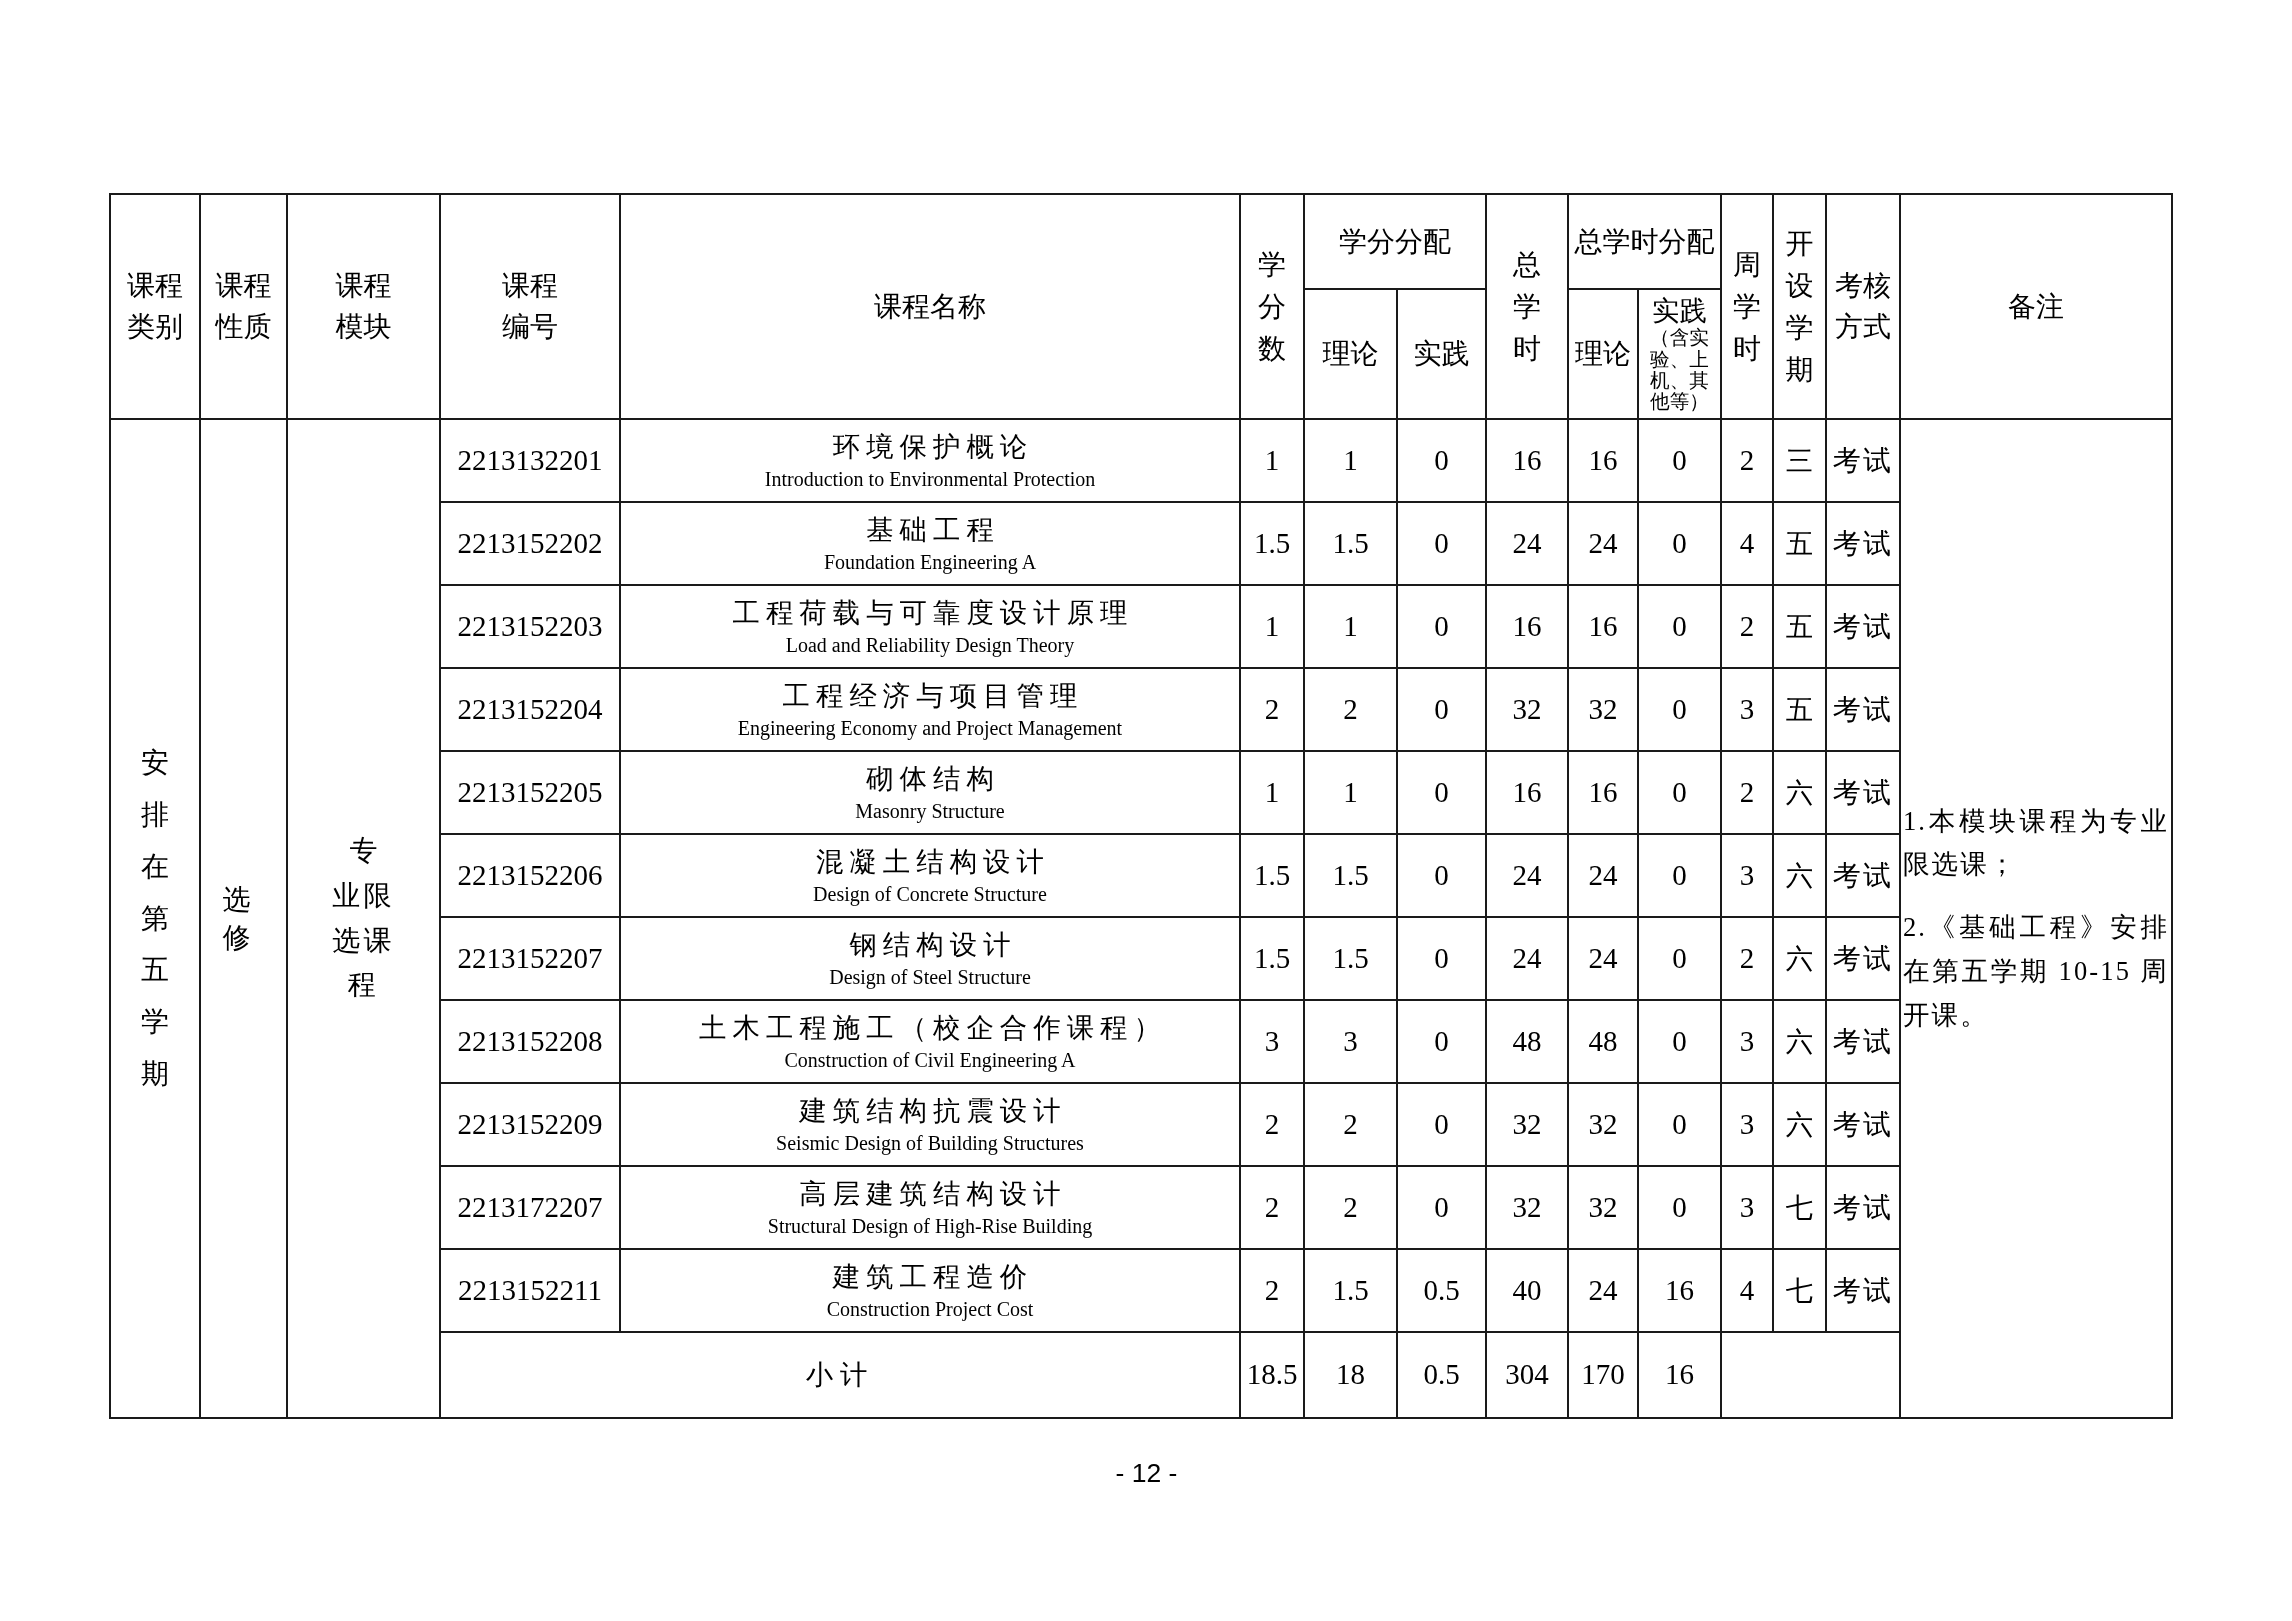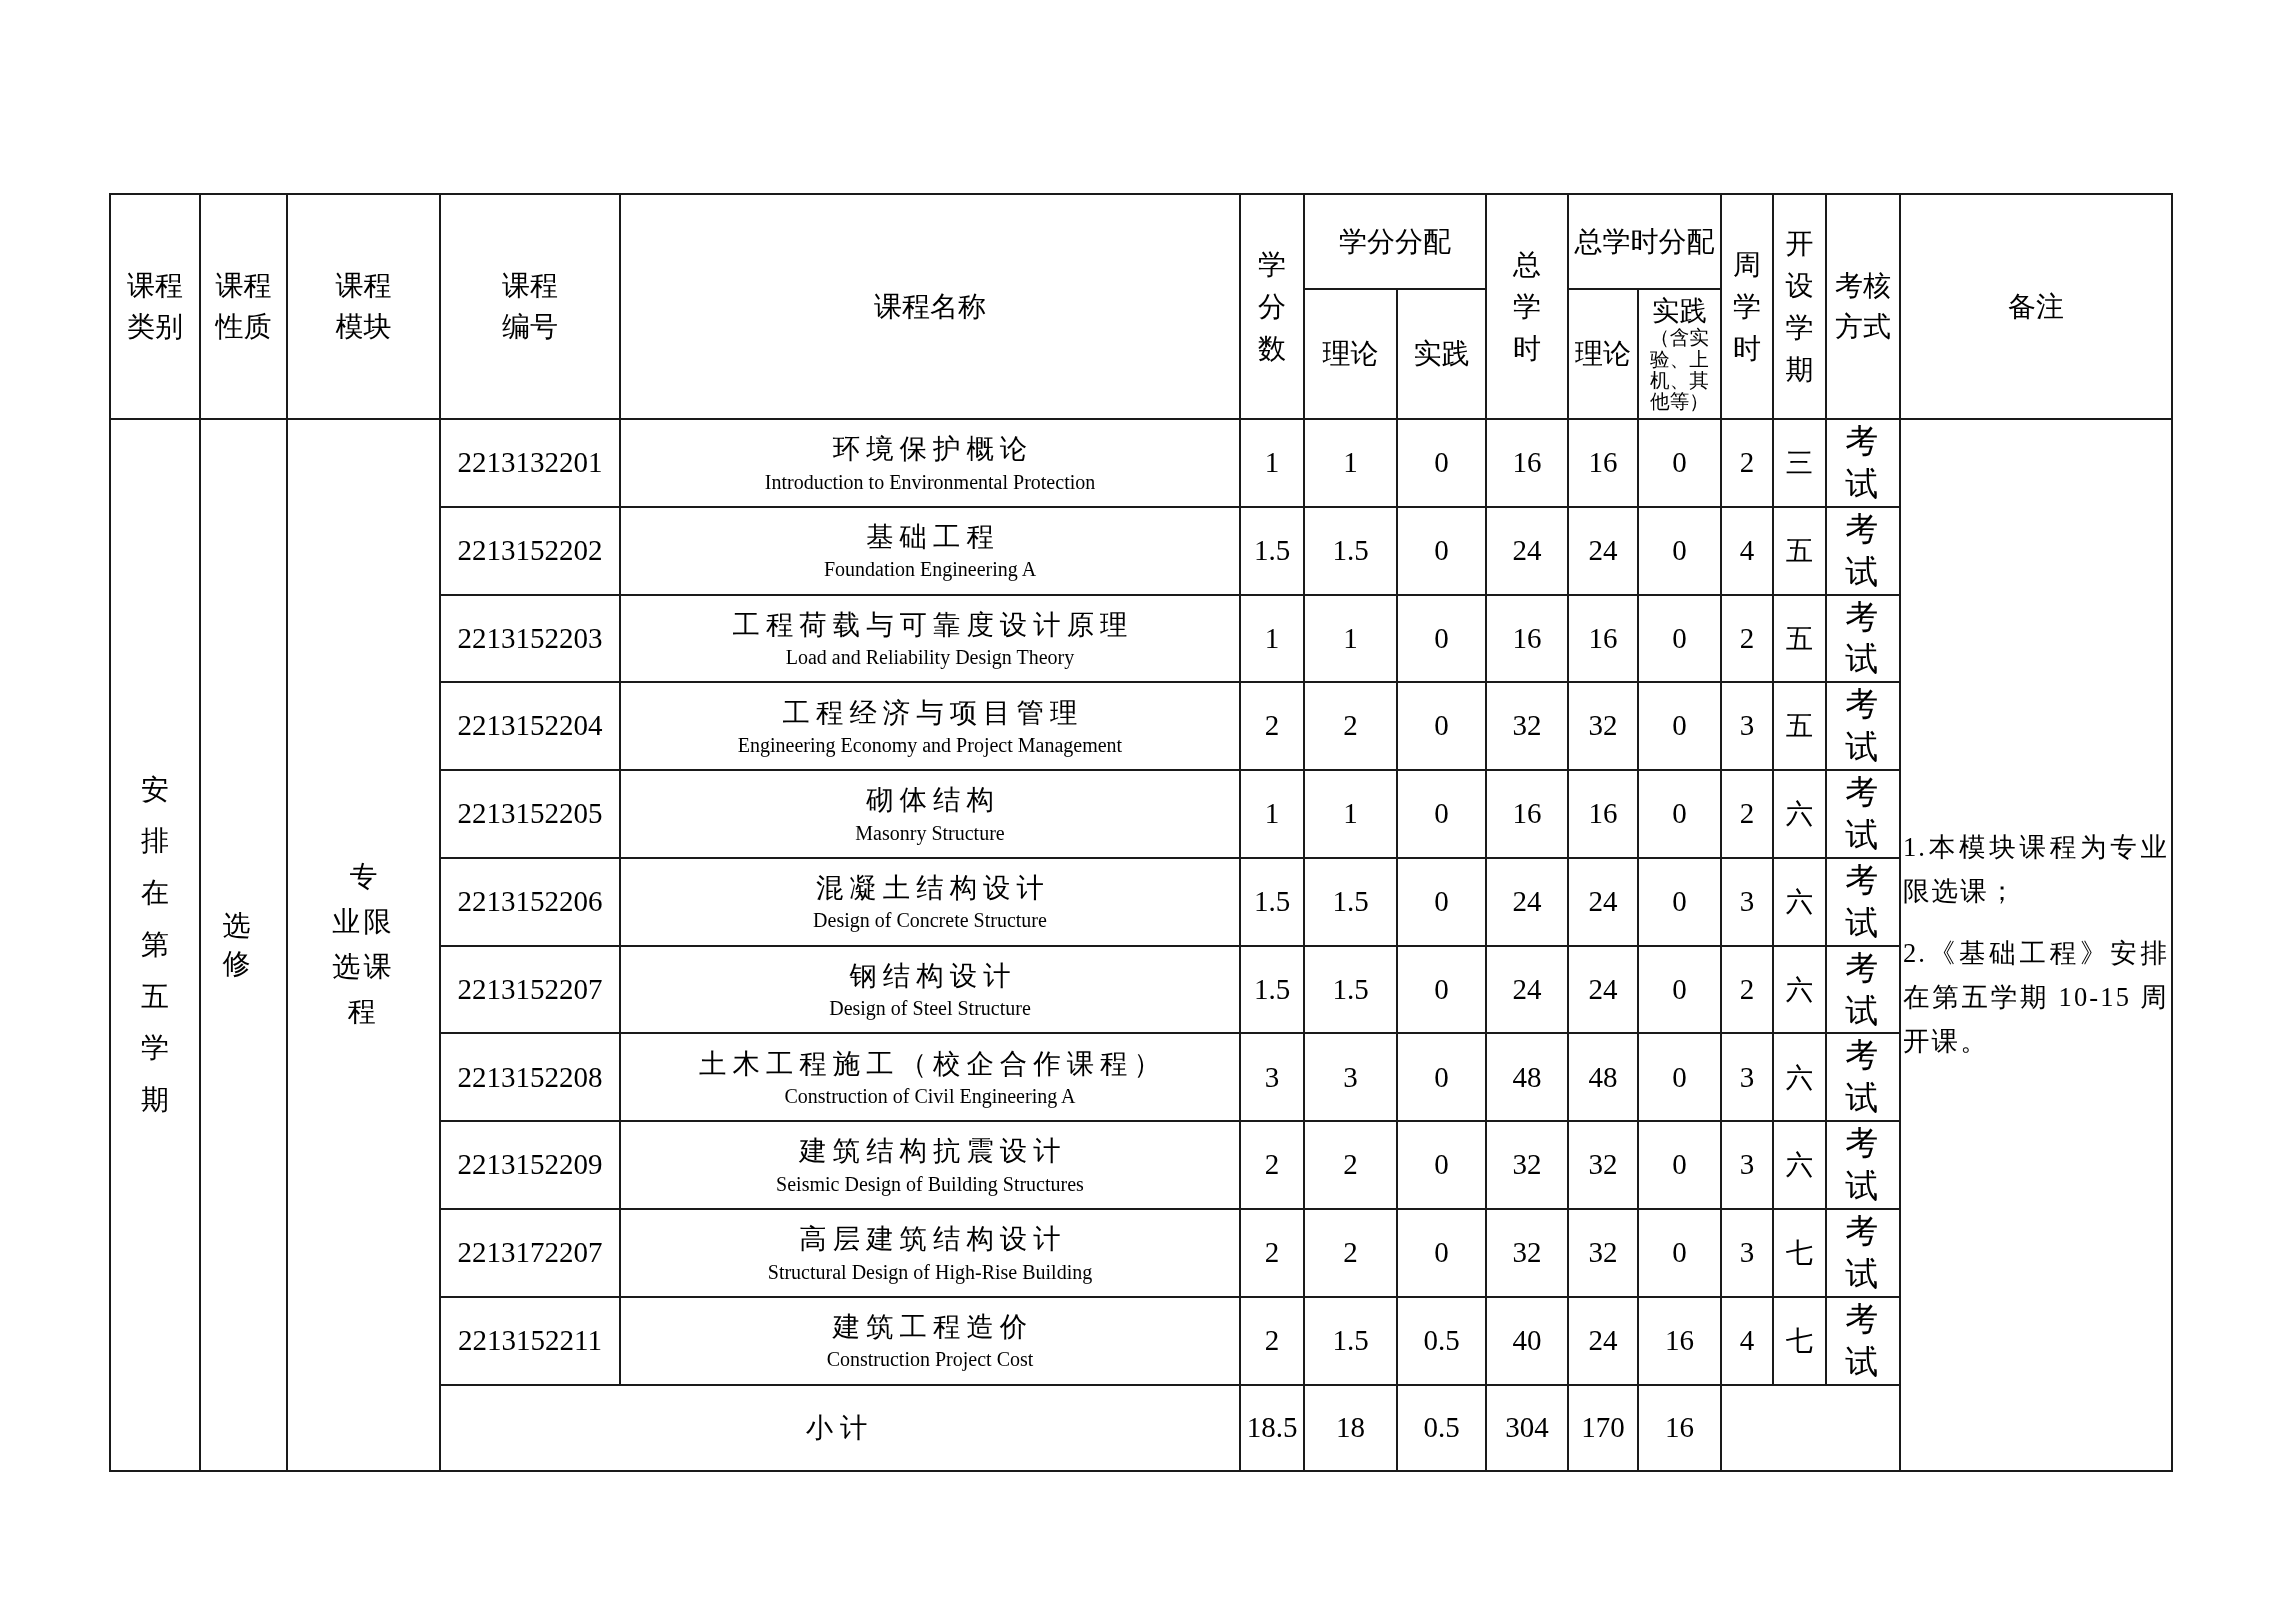--- a/index.html
+++ b/index.html
@@ -42,21 +42,21 @@
   .nature{font-size:28px;letter-spacing:0.5em;text-indent:0.5em;}
 
   .pr-main{display:block;font-size:27.4px;line-height:1.15;}
   .pr-note{display:block;font-size:19.6px;line-height:1.08;line-break:anywhere;text-align:center;}
 
   .code{font-size:29px;}
   .name-zh{display:block;font-size:27.4px;letter-spacing:0.22em;text-indent:0.22em;line-height:1.4;}
   .name-en{display:block;font-size:20px;line-height:1.35;}
   .num{font-size:29px;}
   .sem{font-size:27.4px;}
-  .assess{font-size:33px;letter-spacing:0.08em;}
+  .assess{font-size:28px;letter-spacing:0.08em;}
   .subtotal-label{font-size:27.4px;letter-spacing:0.25em;text-indent:0.25em;}
 
   td.remarks-cell{
     padding:0 9.8px;
     vertical-align:middle;
   }
   .remarks-inner{text-align:justify;text-justify:inter-ideograph;}
   .remarks-inner p{
     margin:0;
     font-size:26.5px;
@@ -326,14 +326,15 @@
       <td><span class="num">18</span></td>
       <td><span class="num">0.5</span></td>
       <td><span class="num">304</span></td>
       <td><span class="num">170</span></td>
       <td><span class="num">16</span></td>
       <td colspan="3"></td>
     </tr>
   </tbody>
     </table>
 
+  <div class="page-number">- 12 -</div>
 </div>
 
 
 </body></html>

